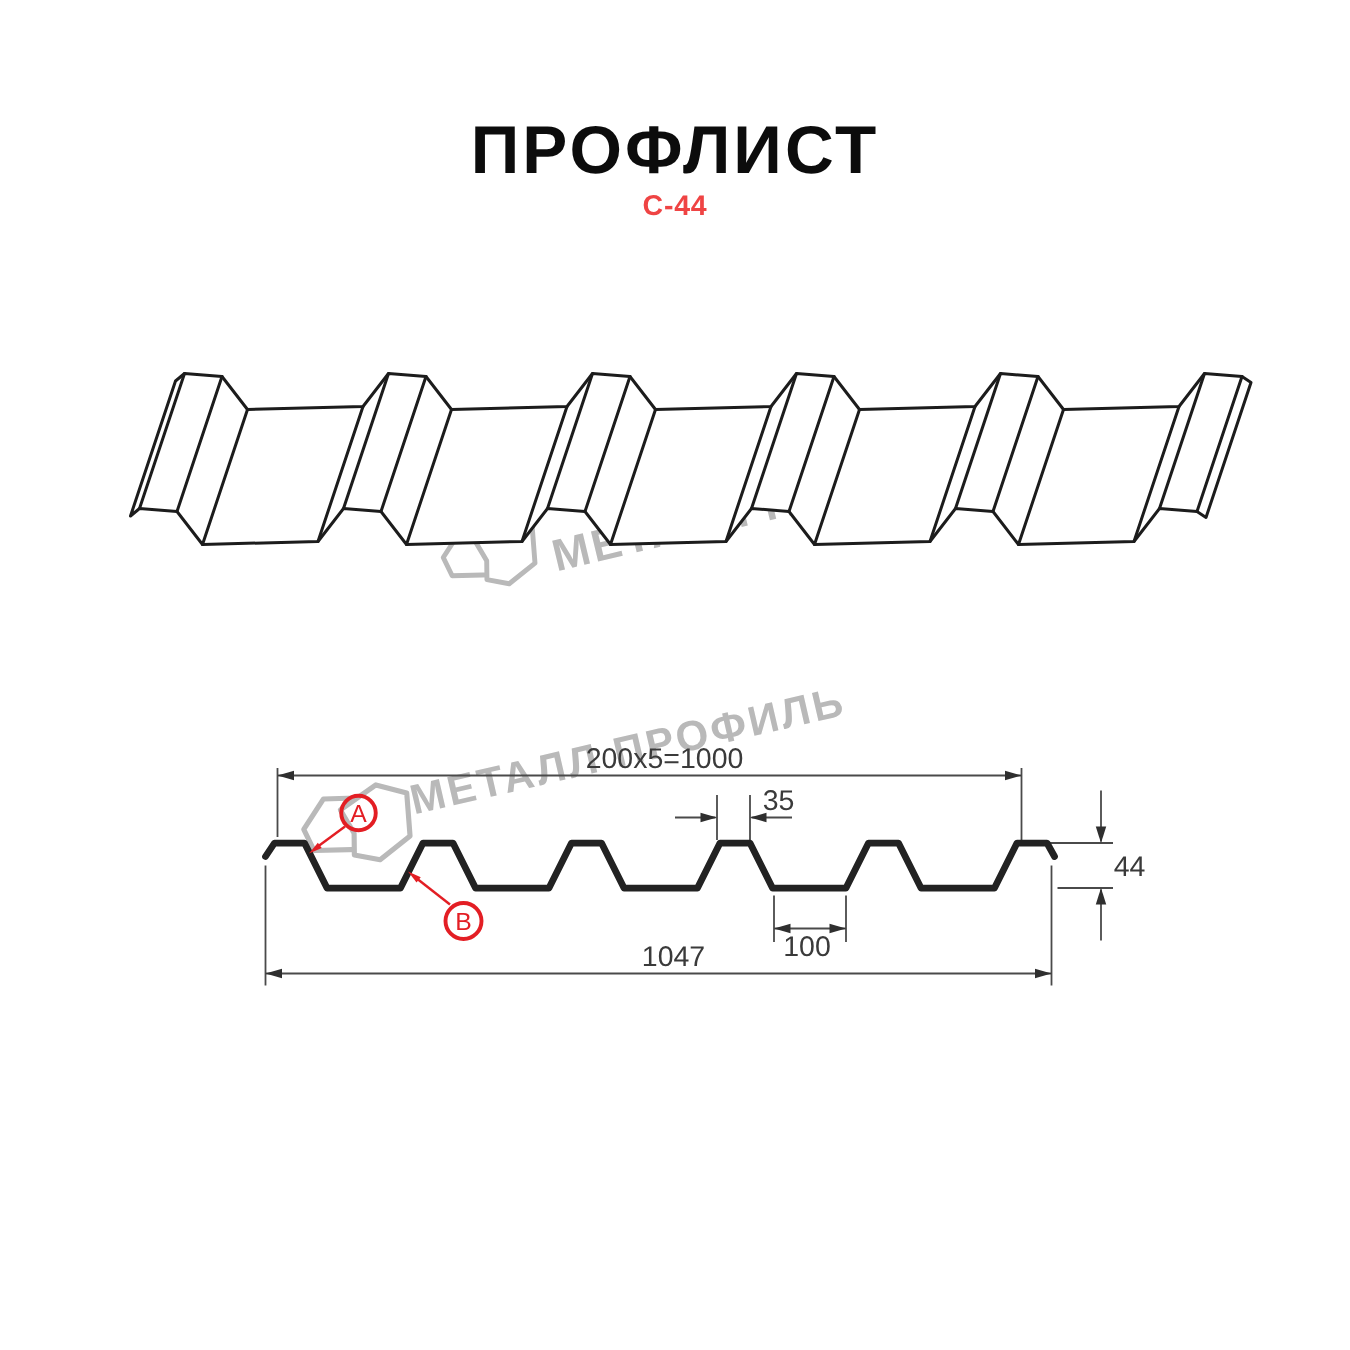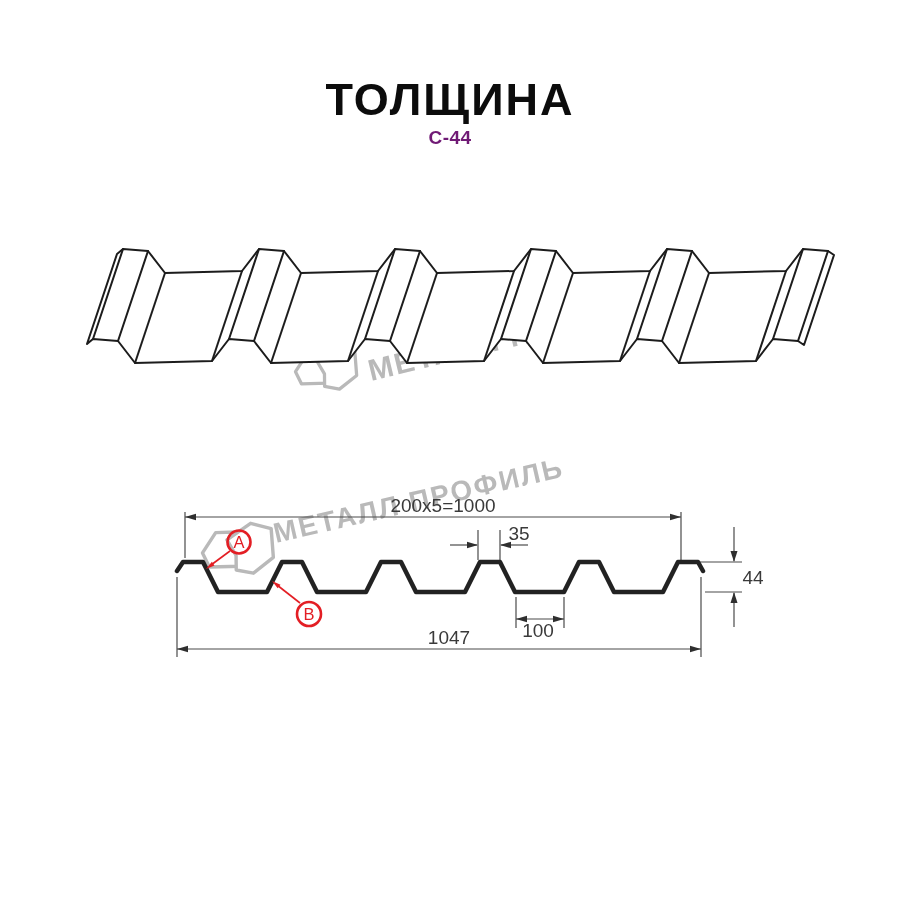--- a/index.html
+++ b/index.html
@@ -1,34 +1,34 @@
 <!DOCTYPE html>
 <html><head>
 <meta charset="utf-8">
 <style>
   html,body{margin:0;padding:0;background:#ffffff;}
   .page{position:relative;width:900px;height:900px;background:#fff;overflow:hidden;
         font-family:"Liberation Sans",sans-serif;}
   .title{position:absolute;left:0;top:74px;width:100%;text-align:center;
          font-size:45px;font-weight:900;letter-spacing:2px;color:#0c0c0c;}
   .subtitle{position:absolute;left:0;top:127px;width:100%;text-align:center;
-            font-size:19px;font-weight:700;letter-spacing:.5px;color:#701a75;}
+            font-size:19px;font-weight:700;letter-spacing:.5px;color:#ef4444;}
   .footer{position:absolute;left:0;top:797px;width:100%;text-align:center;
           font-size:17.5px;font-weight:700;letter-spacing:.8px;color:#151515;}
   svg{position:absolute;left:0;top:0;}
   .dimtxt{font-family:"Liberation Sans",sans-serif;font-size:19px;fill:#3a3a3a;}
   .wmtxt{font-family:"Liberation Sans",sans-serif;font-weight:700;fill:#b9b9b9;}
   .mark{font-family:"Liberation Sans",sans-serif;font-size:16.5px;fill:#e31e24;}
 </style>
 </head>
 <body>
 
 <div class="page">
 
-  <div class="title">ТОЛЩИНА</div>
+  <div class="title">ПРОФЛИСТ</div>
   <div class="subtitle">С-44</div>
 
   <svg width="900" height="900" viewBox="0 0 900 900">
 
     <g transform="translate(327,370) rotate(-12) scale(0.82) translate(-40,-26)" stroke="#b9b9b9" stroke-width="4" fill="#ffffff" stroke-linejoin="round">
       <path d="M 2,20 L 20,2 L 42,6 L 38,42 L 6,36 Z"></path>
       <path d="M 30,12 L 58,0 L 78,10 L 74,40 L 50,52 L 33,45 L 36,30 Z"></path>
     </g>
     <text class="wmtxt" font-size="30" letter-spacing="1.5" transform="translate(371,381) rotate(-13.5)">МЕТАЛЛ ПРОФИЛЬ</text>
 

